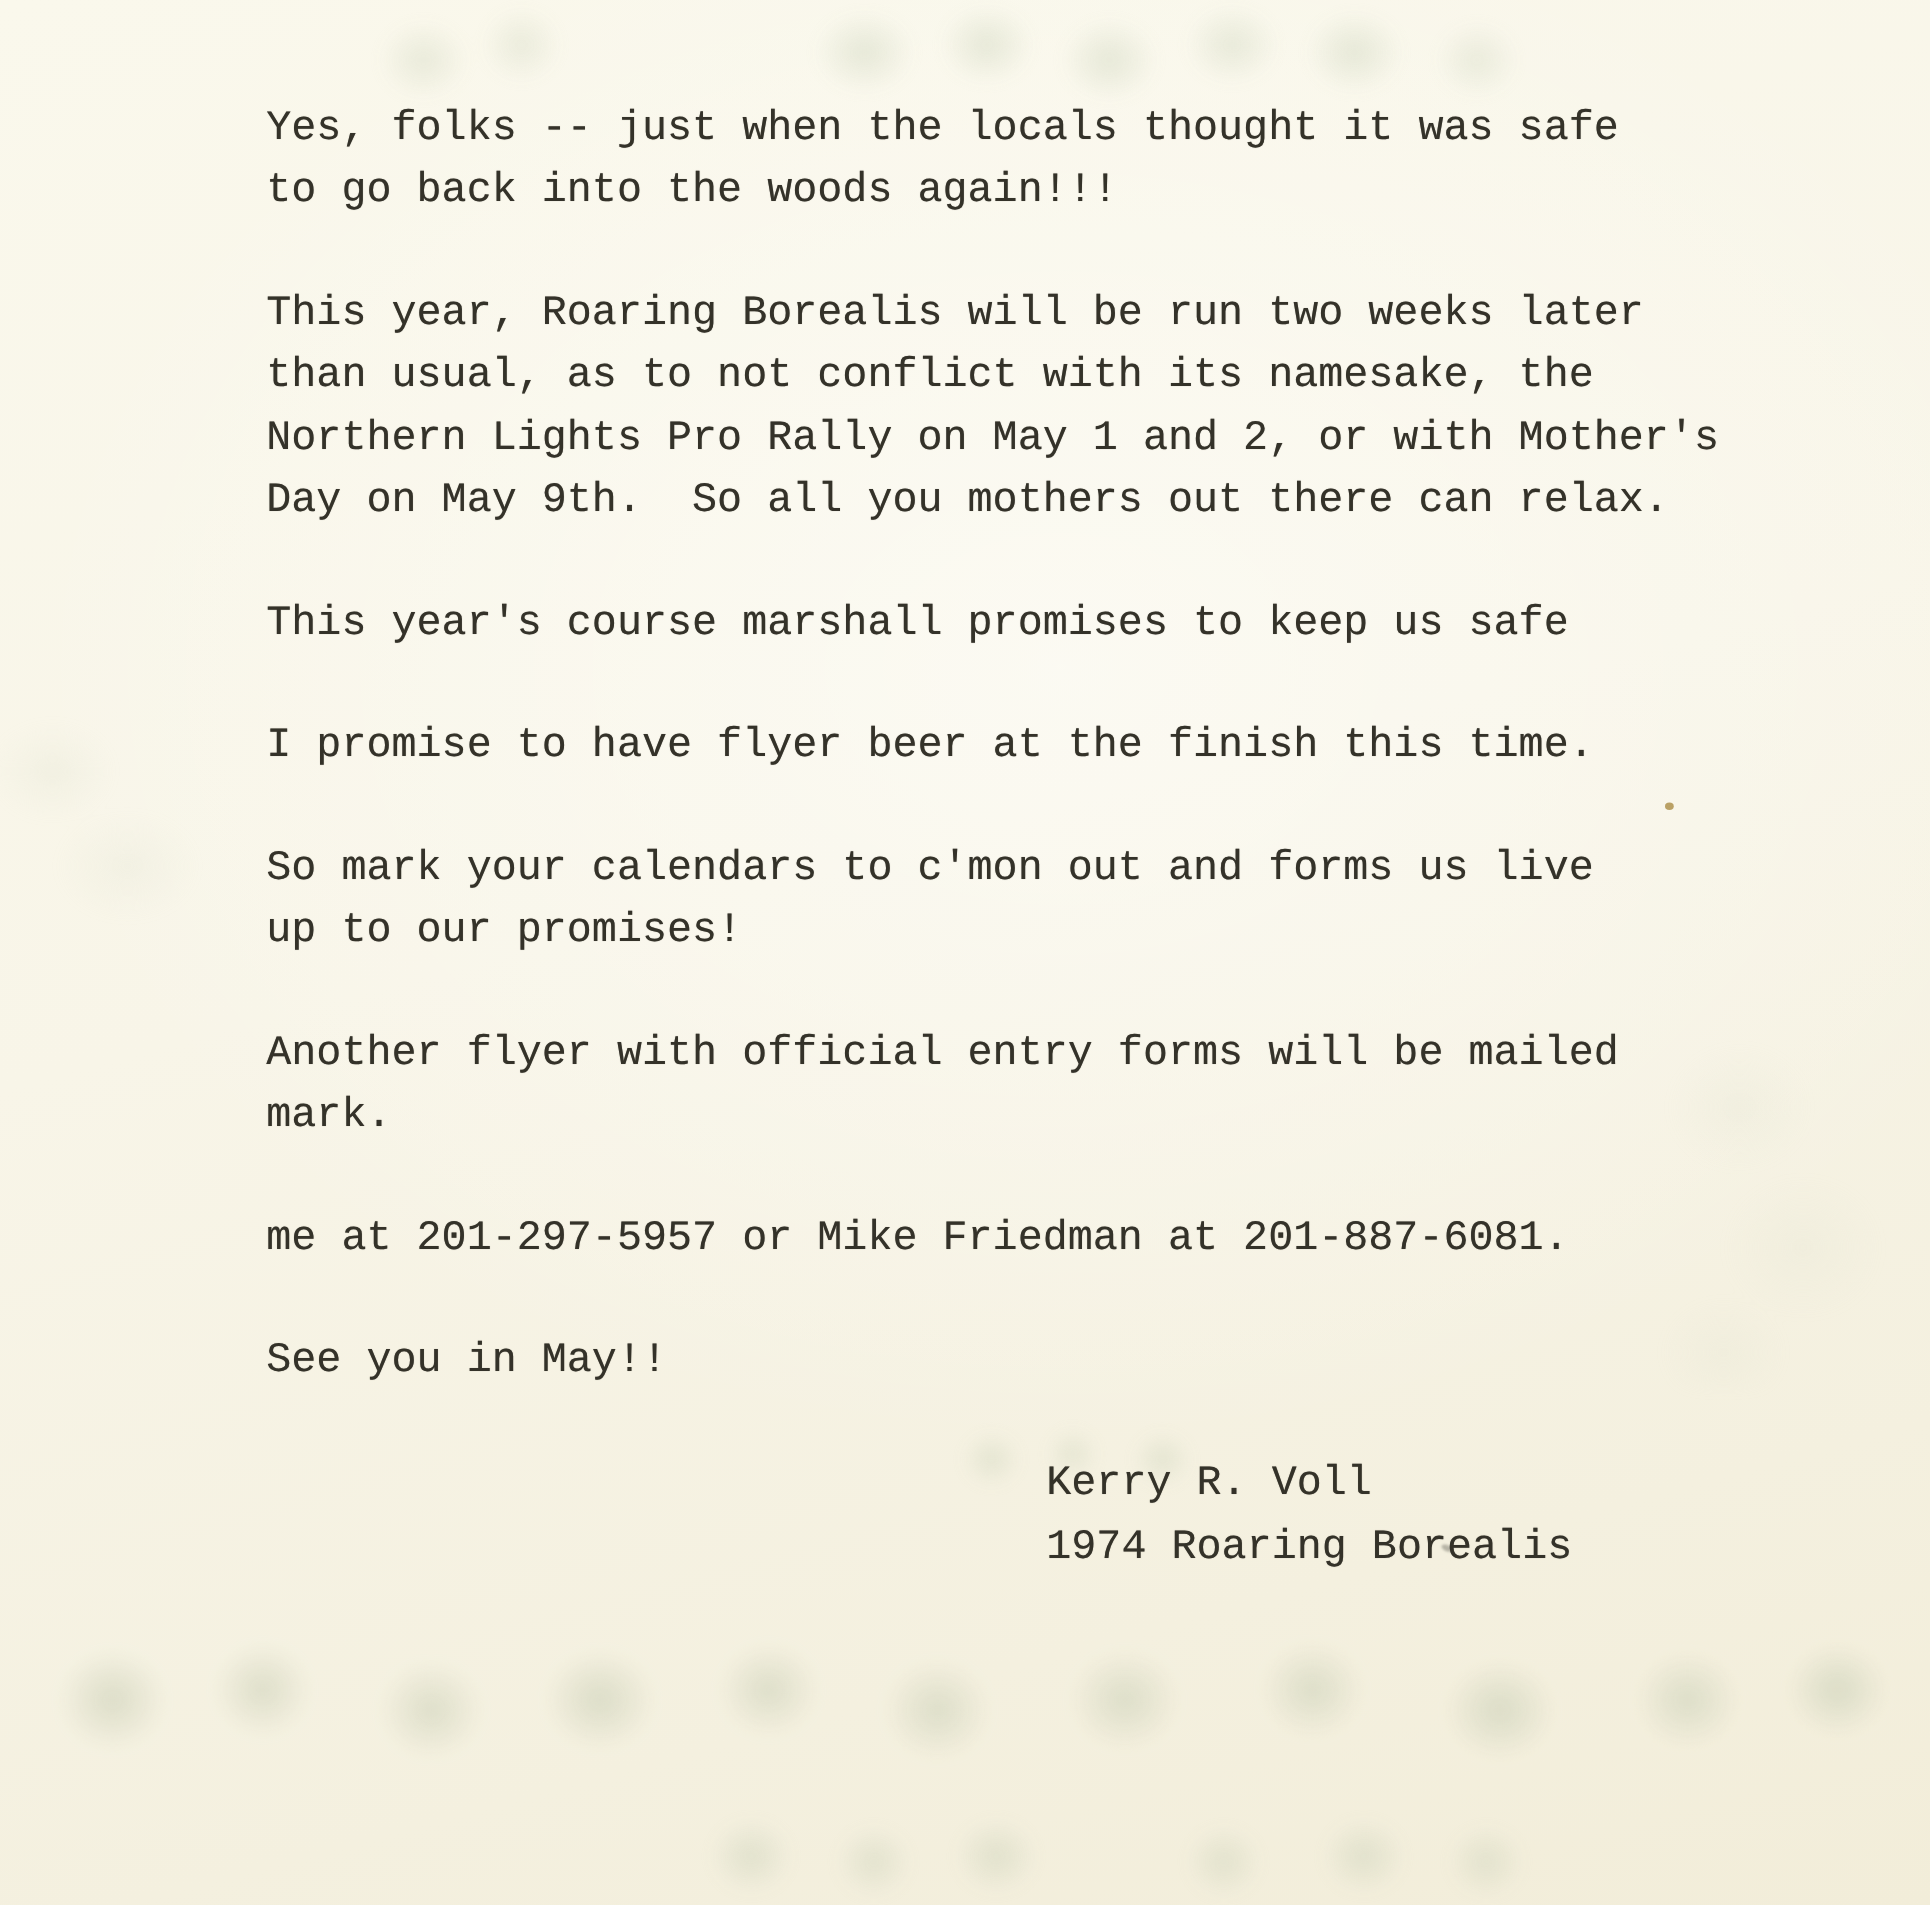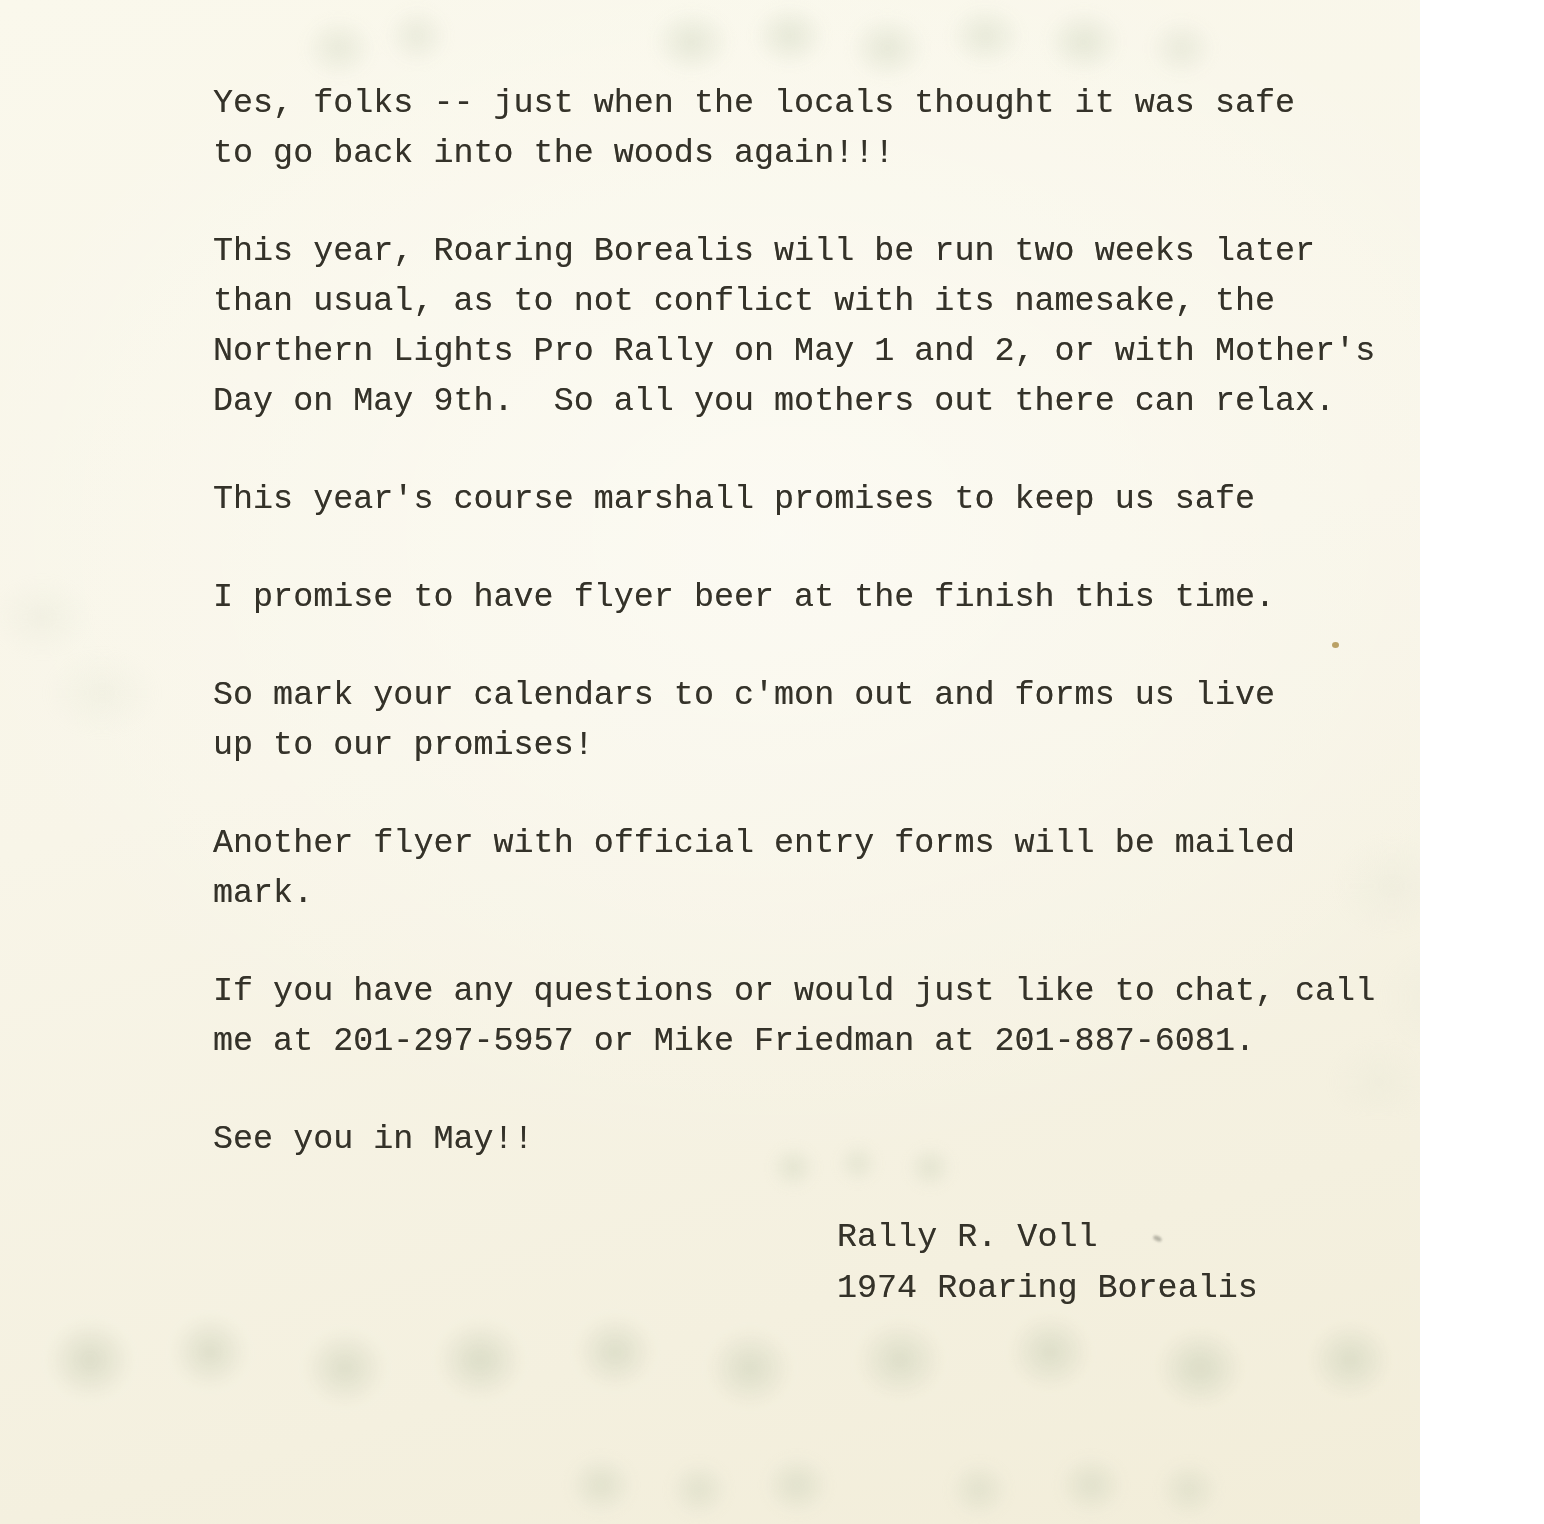--- a/index.html
+++ b/index.html
@@ -1,21 +1,21 @@
 <!DOCTYPE html>
 <html><head>
 <meta charset="utf-8">
 <style>
   html, body { margin:0; padding:0; }
   body {
     width:1544px; height:1524px;
     font-family:"Liberation Mono","DejaVu Sans Mono",monospace;
   }
   .page {
-    position:relative; width:1420px; height:1524px; overflow:hidden;
+    position:relative; width:1544px; height:1524px; overflow:hidden;
     background:
       radial-gradient(ellipse 1200px 900px at 55% 35%, rgba(255,255,252,0.5), rgba(255,255,252,0) 70%),
       linear-gradient(165deg, #faf8ec 0%, #f8f5e8 45%, #f4f0df 80%, #f2edd9 100%);
     color:#343229;
   }
   .letter-body {
     position:absolute; left:213px; top:78px;
     font-size:33.4px; line-height:50px; color:#343229;
     text-shadow:0 0 0.6px rgba(52,50,41,0.55);
   }
@@ -128,27 +128,26 @@
       <div class="line">So mark your calendars to c'mon out and forms us live</div>
       <div class="line">up to our promises!</div>
     </div>
 
     <div class="para">
       <div class="line">Another flyer with official entry forms will be mailed</div>
       <div class="line">mark.</div>
     </div>
 
     <div class="para">
-      <div class="line">If you have any questions or would just like to chat, call</div>
       <div class="line">me at 201-297-5957 or Mike Friedman at 201-887-6081.</div>
     </div>
 
     <div class="para">
       <div class="line">See you in May!!</div>
     </div>
 
     <div class="signature">
-      <div class="sig-name">Rally R. Voll</div>
+      <div class="sig-name">Kerry R. Voll</div>
       <div class="sig-line">1974 Roaring Borealis</div>
     </div>
 
   </div>
 </div>
 
 </body></html>

